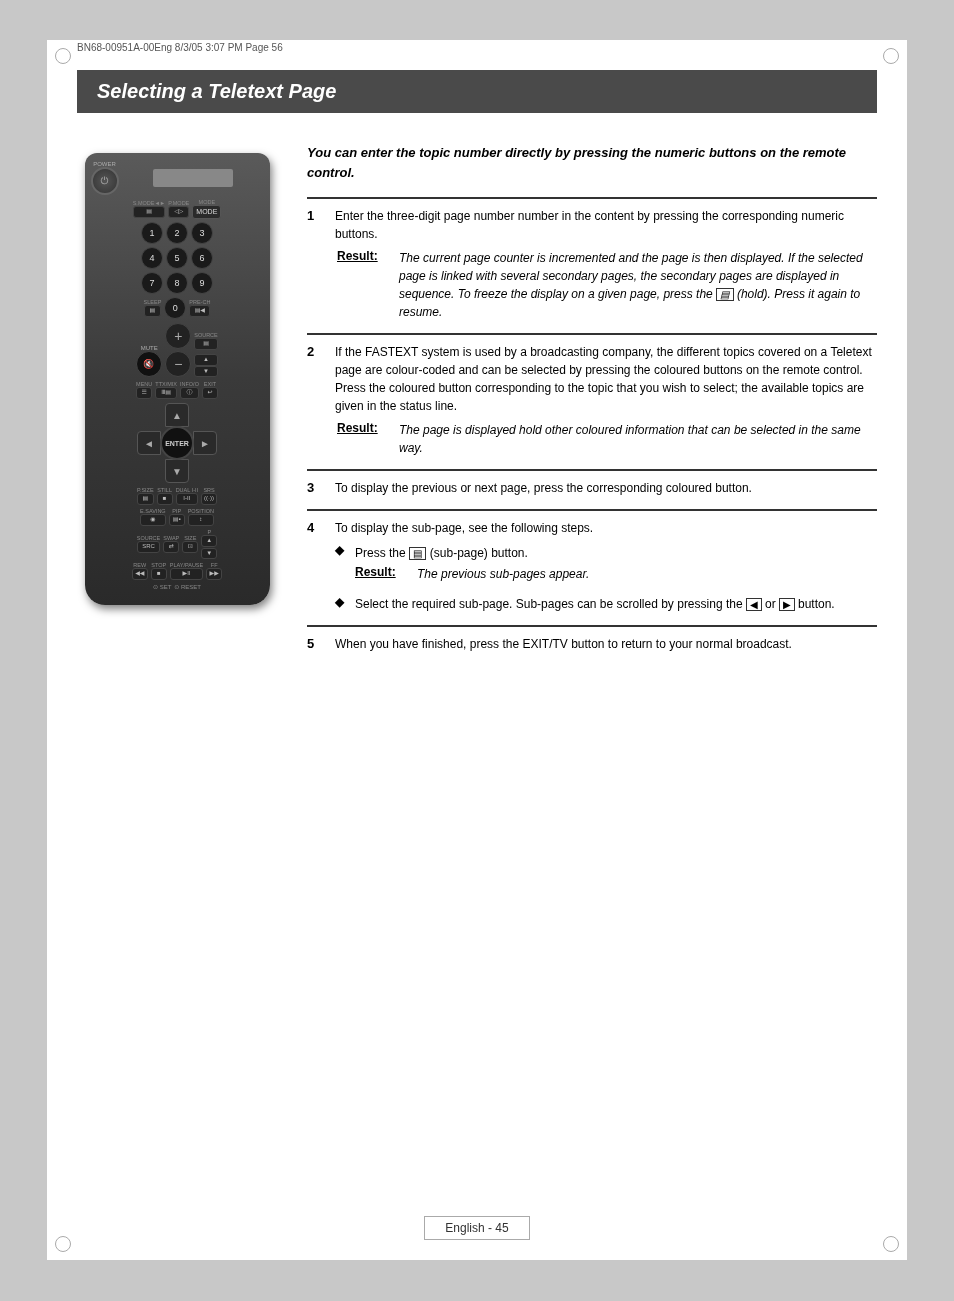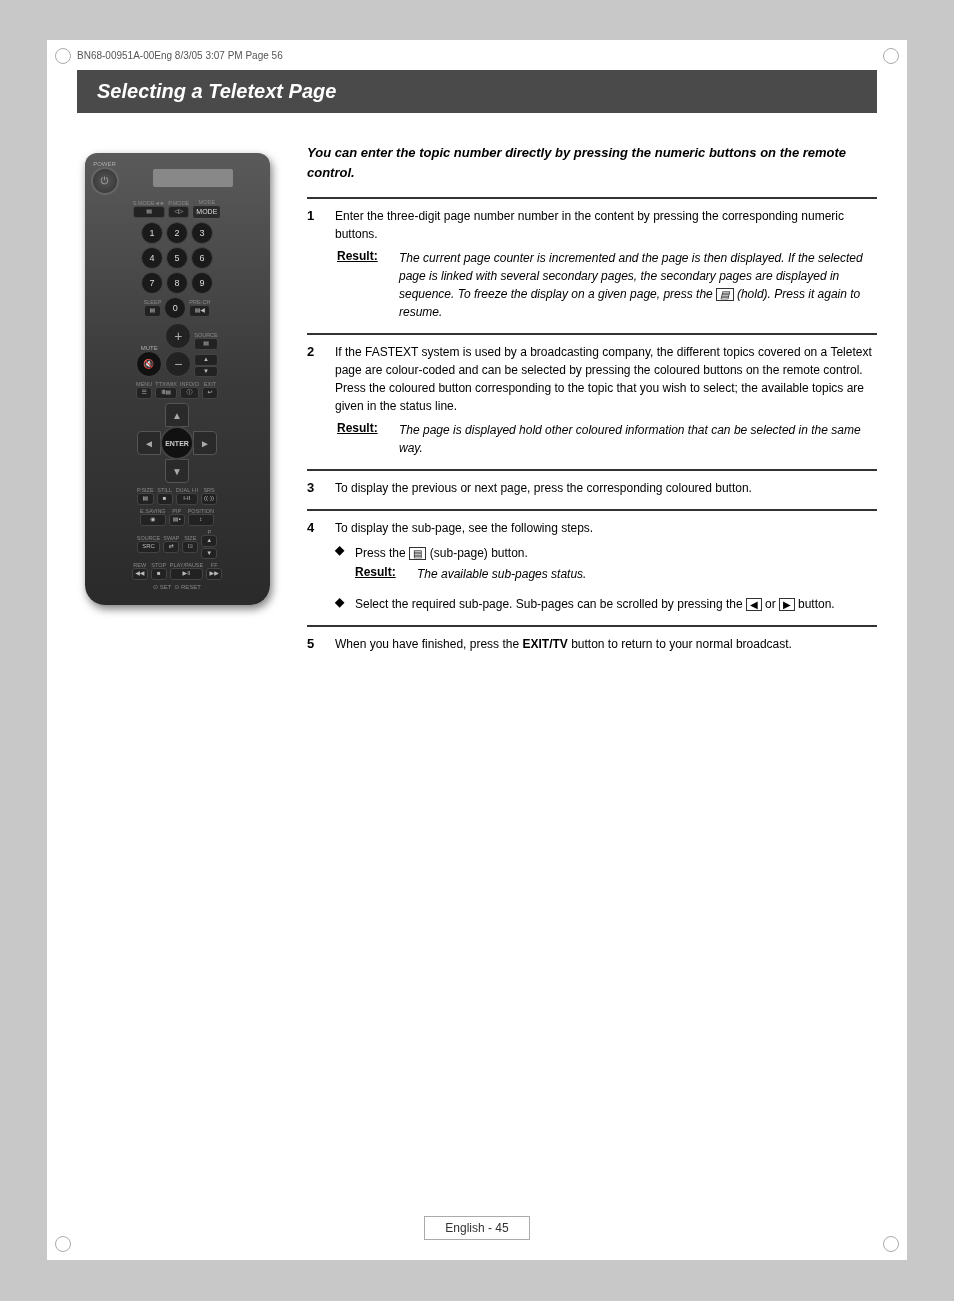--- a/index.html
+++ b/index.html
@@ -24,21 +24,21 @@
       background: #4a4a4a;
       color: #ffffff;
       font-size: 20px;
       font-weight: bold;
       padding: 10px 20px;
       margin: 30px 30px 20px 30px;
       font-style: italic;
     }
     .file-info {
       position: absolute;
-      top: 10px;
+      top: 2px;
       left: 30px;
       font-size: 10px;
       color: #555;
     }
     .content-area {
       display: flex;
       flex-direction: row;
       padding: 10px 30px;
       gap: 20px;
     }
@@ -300,21 +300,21 @@
       width: 16px;
       height: 16px;
       border-radius: 50%;
       border: 1px solid #aaa;
     }
     .circle-tl { top: 8px; left: 8px; }
     .circle-tr { top: 8px; right: 8px; }
     .circle-bl { bottom: 8px; left: 8px; }
     .circle-br { bottom: 8px; right: 8px; }
 
-    strong { font-weight: bold; }
+    strong { font-weight: normal; }
   </style>
 </head>
 <body>
 
 <div class="page">
 
   <div class="page-corner-circle circle-tl"></div>
   <div class="page-corner-circle circle-tr"></div>
   <div class="page-corner-circle circle-bl"></div>
   <div class="page-corner-circle circle-br"></div>
@@ -552,21 +552,21 @@
         <div class="step-row">
           <span class="step-number">4</span>
           <span class="step-content">To display the sub-page, see the following steps.</span>
         </div>
         <div class="bullet-item">
           <span class="bullet-symbol">◆</span>
           <div>
             <span class="bullet-text">Press the <span style="border:1px solid #333; padding:0 3px; font-size:10px;">▤</span> (sub-page) button.</span>
             <div class="result-row" style="margin-left:0; margin-top:3px;">
               <span class="result-label">Result:</span>
-              <span class="result-text">The available sub-pages status.</span>
+              <span class="result-text">The previous sub-pages appear.</span>
             </div>
           </div>
         </div>
         <div class="bullet-item">
           <span class="bullet-symbol">◆</span>
           <span class="bullet-text">Select the required sub-page. Sub-pages can be scrolled by pressing the <span style="border:1px solid #333; padding:0 3px; font-size:10px;">◀</span> or <span style="border:1px solid #333; padding:0 3px; font-size:10px;">▶</span> button.</span>
         </div>
       </div>
 
       <hr class="divider">

